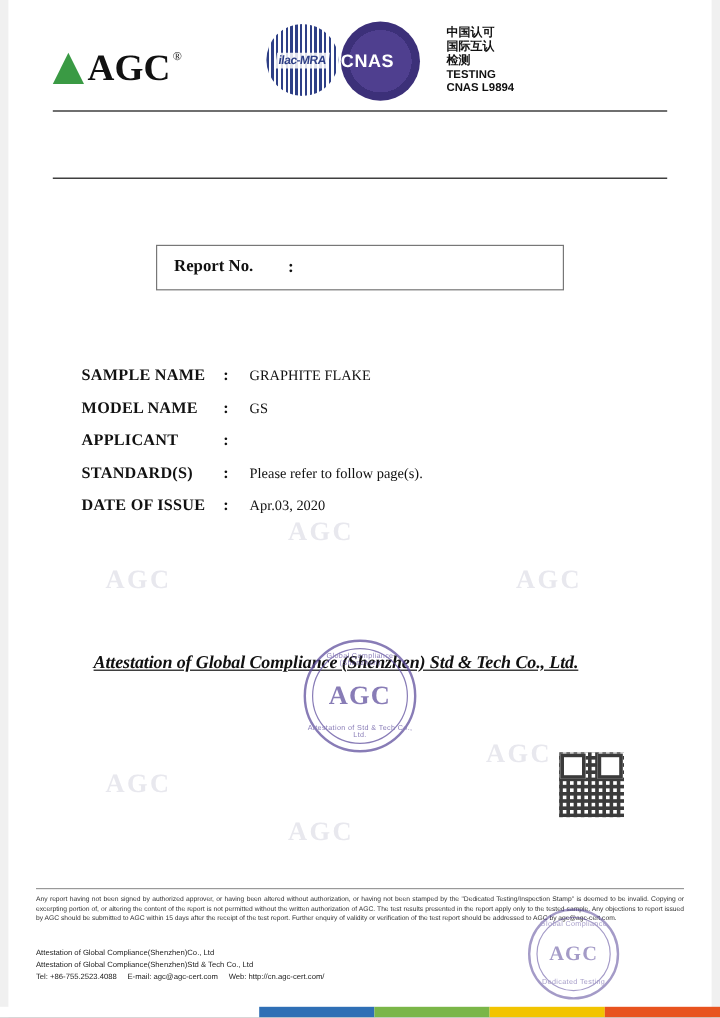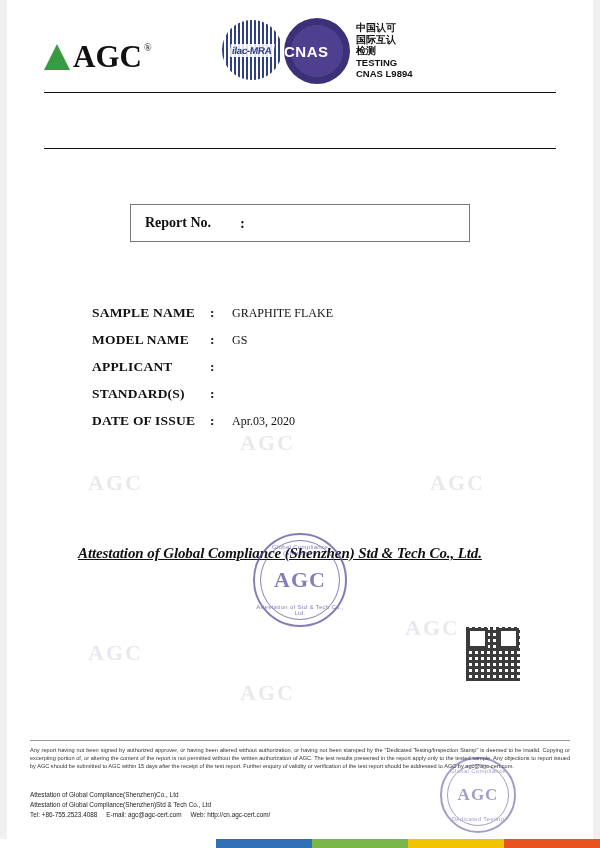--- a/index.html
+++ b/index.html
@@ -93,21 +93,21 @@
   }
   .cnas-circle .cnas-txt {
     font-family: "Liberation Sans", sans-serif;
     color: #ffffff;
     font-size: 15px;
     font-weight: bold;
     letter-spacing: 0.5px;
   }
   .cnas-text {
     position: absolute;
-    left: 356px;
+    left: 372px;
     top: 8px;
     font-family: "Liberation Sans", sans-serif;
     font-size: 9.5px;
     line-height: 11.5px;
     color: #111;
     font-weight: bold;
   }
   .cnas-text .cn { font-family: "DejaVu Sans", sans-serif; font-size: 10px; }
 
   
@@ -154,21 +154,21 @@
     width: 16px;
   }
   .report-box .val {
     font-size: 14.5px;
     letter-spacing: 0.2px;
   }
 
   
   .fields {
     position: absolute;
-    left: 92px;
+    left: 68px;
     top: 305px;
     width: 460px;
   }
   .field-row {
     display: flex;
     align-items: baseline;
     height: 27px;
   }
   .field-row .f-label {
     width: 118px;
@@ -387,20 +387,21 @@
       <div class="f-colon">:</div>
       <div class="f-value">GS</div>
     </div>
     <div class="field-row">
       <div class="f-label">APPLICANT</div>
       <div class="f-colon">:</div>
     </div>
     <div class="field-row">
       <div class="f-label">STANDARD(S)</div>
       <div class="f-colon">:</div>
+      <div class="f-value">Please refer to follow page(s).</div>
     </div>
     <div class="field-row">
       <div class="f-label">DATE OF ISSUE</div>
       <div class="f-colon">:</div>
       <div class="f-value">Apr.03, 2020</div>
     </div>
   </div>
 
   <div class="attestation">Attestation of Global Compliance (Shenzhen) Std &amp; Tech Co., Ltd.</div>
 

